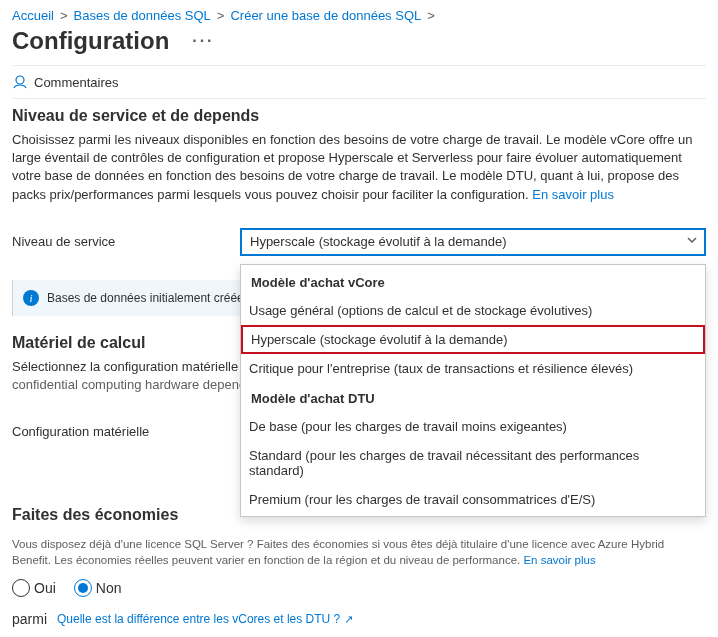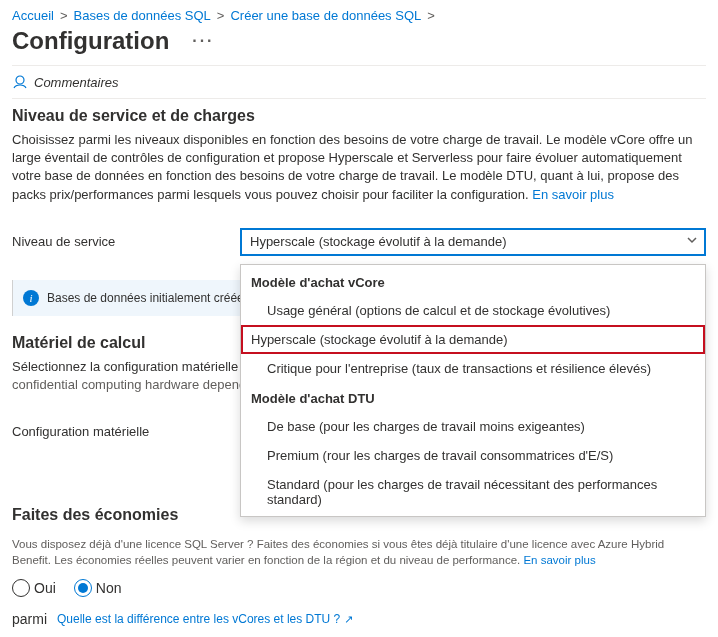--- a/index.html
+++ b/index.html
@@ -15,21 +15,21 @@
   a { color: #0078d4; text-decoration: none; }
 
   
   .breadcrumb { display: flex; align-items: center; gap: 4px; font-size: 13px; margin-bottom: 0; flex-wrap: wrap; }
   .breadcrumb .sep { color: #605e5c; padding: 0 2px; }
 
   h1.title { font-size: 24px; font-weight: 600; margin: 4px 0 10px 0; display: flex; align-items: center; gap: 23px; }
   .title-dots { color: #605e5c; font-size: 16px; letter-spacing: 2px; cursor: pointer; }
 
   
-  .command-bar { border-top: 1px solid #edebe9; border-bottom: 1px solid #edebe9; padding: 8px 0; display: flex; align-items: center; gap: 6px; margin-bottom: 2px; font-style: italic; }
+  .command-bar { border-top: 1px solid #edebe9; border-bottom: 1px solid #edebe9; padding: 8px 0; display: flex; align-items: center; gap: 6px; margin-bottom: 2px; }
   .command-bar .icon { color: #0078d4; display: inline-flex; }
   .command-bar span.label { color: #323130; }
 
   h2.section { font-size: 16px; font-weight: 600; margin: 8px 0 6px 0; }
   p.desc { font-size: 13px; line-height: 1.4; margin: 0 0 8px 0; color: #323130; }
 
   
   .form-row { display: flex; align-items: flex-start; gap: 8px; margin: 24px 0; }
   .form-row .label-col { width: 220px; flex-shrink: 0; padding-top: 6px; font-size: 13px; }
   .form-row .input-col { flex: 1; position: relative; }
@@ -60,21 +60,21 @@
     box-shadow: 0 4px 10px rgba(0,0,0,0.15);
     z-index: 100;
     padding: 2px 0;
   }
   .dropdown .group-header {
     font-weight: 600;
     padding: 8px 10px 6px 10px;
     font-size: 13px;
   }
   .dropdown .option {
-    padding: 7px 10px 7px 26px;
+    padding: 7px 10px 7px 8px;
     font-size: 13px;
     cursor: pointer;
   }
   .dropdown .option.highlighted {
     border: 2px solid #c50f1f;
     margin: 0;
     padding: 5px 8px;
   }
 
   
@@ -177,21 +177,21 @@
 <div class="command-bar">
   <span class="icon">
     <svg width="16" height="16" viewBox="0 0 16 16" fill="none">
       <path d="M8 10c2.2 0 4-1.8 4-4s-1.8-4-4-4-4 1.8-4 4 1.8 4 4 4z" stroke="#0078d4" stroke-width="1.2"></path>
       <path d="M2 14c1-2 3.5-3 6-3s5 1 6 3" stroke="#0078d4" stroke-width="1.2"></path>
     </svg>
   </span>
   <span class="label">Commentaires</span>
 </div>
 
-<h2 class="section">Niveau de service et de charges</h2>
+<h2 class="section">Niveau de service et de depends</h2>
 <p class="desc">
   <span>Choisissez parmi les niveaux disponibles en fonction des besoins de votre charge de travail. Le modèle vCore offre un large éventail de contrôles de configuration et propose Hyperscale et Serverless pour faire évoluer automatiquement votre base de données en fonction des besoins de votre charge de travail. Le modèle DTU, quant à lui, propose des packs prix/performances parmi lesquels vous pouvez choisir pour faciliter la configuration.</span>
   <a href="#">En savoir plus</a>
 </p>
 
 <div class="form-row">
   <div class="label-col">Niveau de service</div>
   <div class="input-col">
     <div class="select-box">
       <span>Hyperscale (stockage évolutif à la demande)</span>
@@ -202,22 +202,22 @@
       </span>
     </div>
 
     <div class="dropdown">
       <div class="group-header">Modèle d'achat vCore</div>
       <div class="option">Usage général (options de calcul et de stockage évolutives)</div>
       <div class="option highlighted">Hyperscale (stockage évolutif à la demande)</div>
       <div class="option">Critique pour l'entreprise (taux de transactions et résilience élevés)</div>
       <div class="group-header">Modèle d'achat DTU</div>
       <div class="option">De base (pour les charges de travail moins exigeantes)</div>
+      <div class="option">Standard (pour les charges de travail nécessitant des performances standard)</div>
       <div class="option">Premium (rour les charges de travail consommatrices d'E/S)</div>
-      <div class="option">Standard (pour les charges de travail nécessitant des performances standard)</div>
     </div>
   </div>
 </div>
 
 <div class="info-box">
   <span class="info-icon">i</span>
   <span>Bases de données initialement créées de</span>
 </div>
 
 <h2 class="section">Matériel de calcul</h2>

